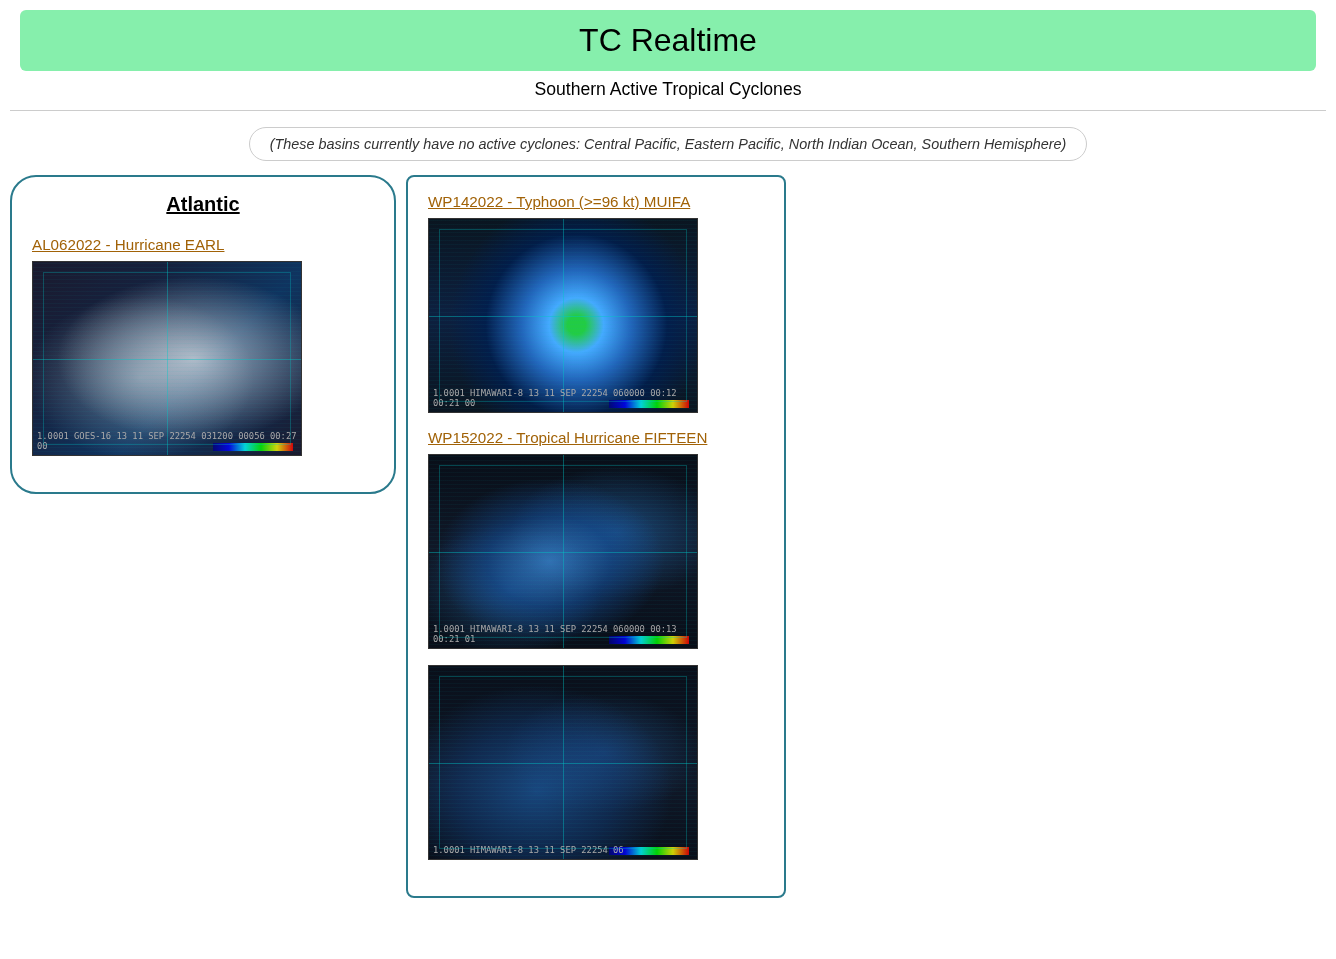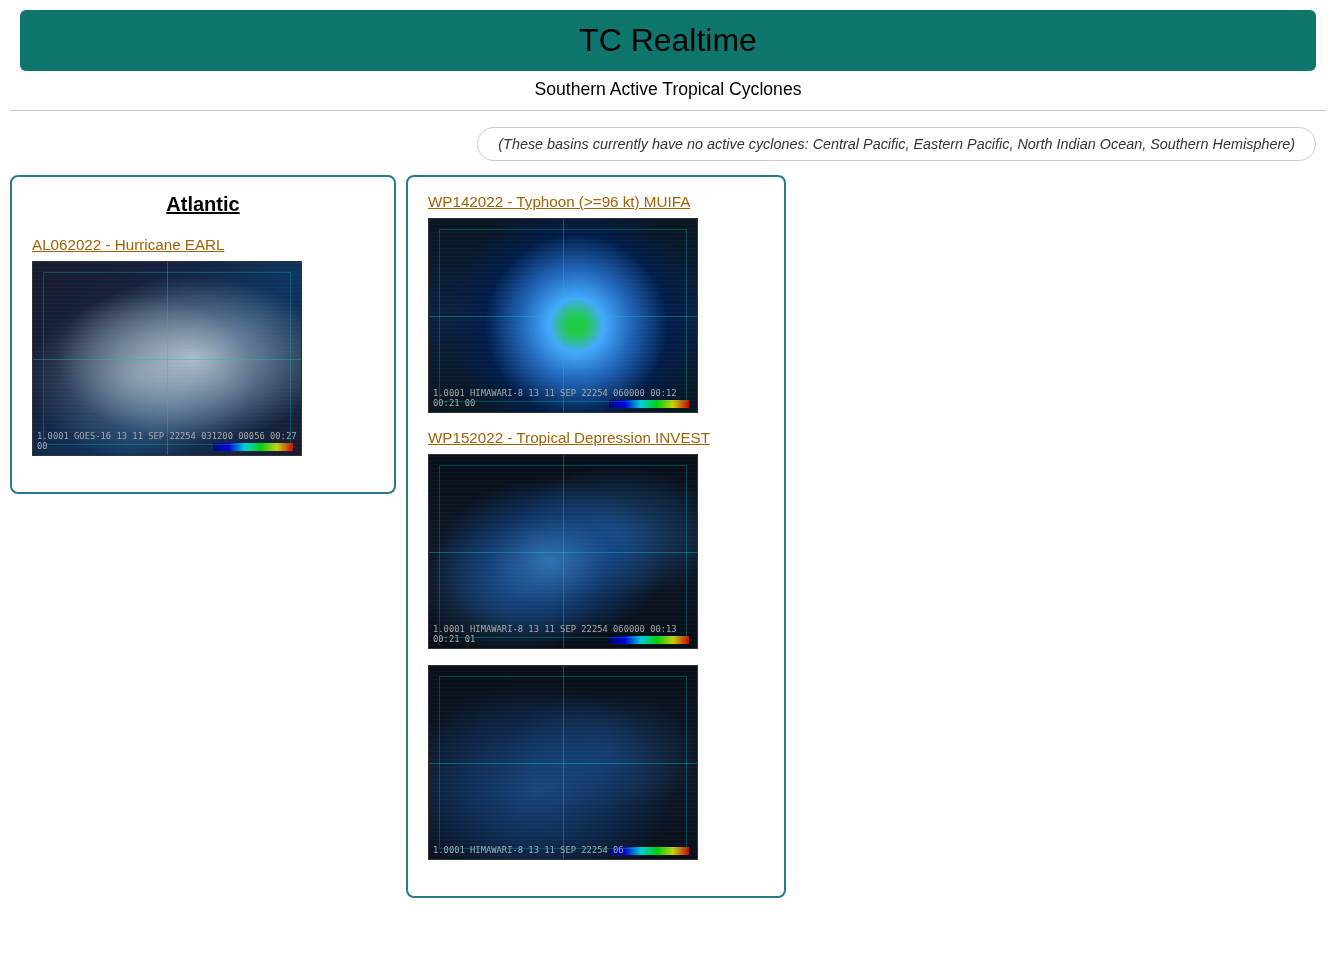--- a/index.html
+++ b/index.html
@@ -4,21 +4,21 @@
   <style>
     * { box-sizing: border-box; margin: 0; padding: 0; }
     body {
       font-family: Arial, sans-serif;
       background: #fff;
       color: #000;
     }
 
     
     .header-title-bar {
-      background: #0f766e;
+      background: #86efac;
       text-align: center;
       padding: 12px 20px;
       margin: 10px 20px 0 20px;
       border-radius: 6px;
     }
     .header-title-bar h1 {
       font-size: 2rem;
       font-weight: normal;
     }
     .subtitle {
@@ -56,20 +56,21 @@
     .basin-card {
       border: 2px solid #2a7a8c;
       border-radius: 8px;
       padding: 16px 20px 20px 20px;
       margin: 0 10px 10px 0;
     }
 
     .atlantic-card {
       width: 386px;
       min-width: 380px;
+      border-radius: 26px;
     }
 
     .western-pacific-card {
       width: 380px;
       min-width: 360px;
     }
 
     .basin-heading {
       text-align: center;
       font-size: 1.25rem;
@@ -186,21 +187,21 @@
     .crosshair-v {
       position: absolute;
       left: 50%;
       top: 0; bottom: 0;
       width: 1px;
       background: rgba(0,200,200,0.4);
     }
 
     .no-activity-wrapper {
       display: flex;
-      justify-content: flex-end;
+      justify-content: center;
       padding: 0 10px;
     }
   </style>
 </head>
 <body>
 
 <div class="header-title-bar">
   <h1>TC Realtime</h1>
 </div>
 
@@ -244,21 +245,21 @@
     <div class="storm-image img-typhoon-muifa">
       <div class="crosshair-h"></div>
       <div class="crosshair-v"></div>
       <div class="img-colorbar"></div>
       <div class="img-label">
         <span>1.0001 HIMAWARI-8  13 11 SEP 22254 060000 00:12 00:21 00</span>
       </div>
     </div>
 
     <a class="storm-link" href="#">
-      <span>WP152022 - Tropical Depression INVEST</span>
+      <span>WP152022 - Tropical Hurricane FIFTEEN</span>
     </a>
     <div class="storm-image img-td-fifteen">
       <div class="crosshair-h"></div>
       <div class="crosshair-v"></div>
       <div class="img-colorbar"></div>
       <div class="img-label">
         <span>1.0001 HIMAWARI-8  13 11 SEP 22254 060000 00:13 00:21 01</span>
       </div>
     </div>
 

